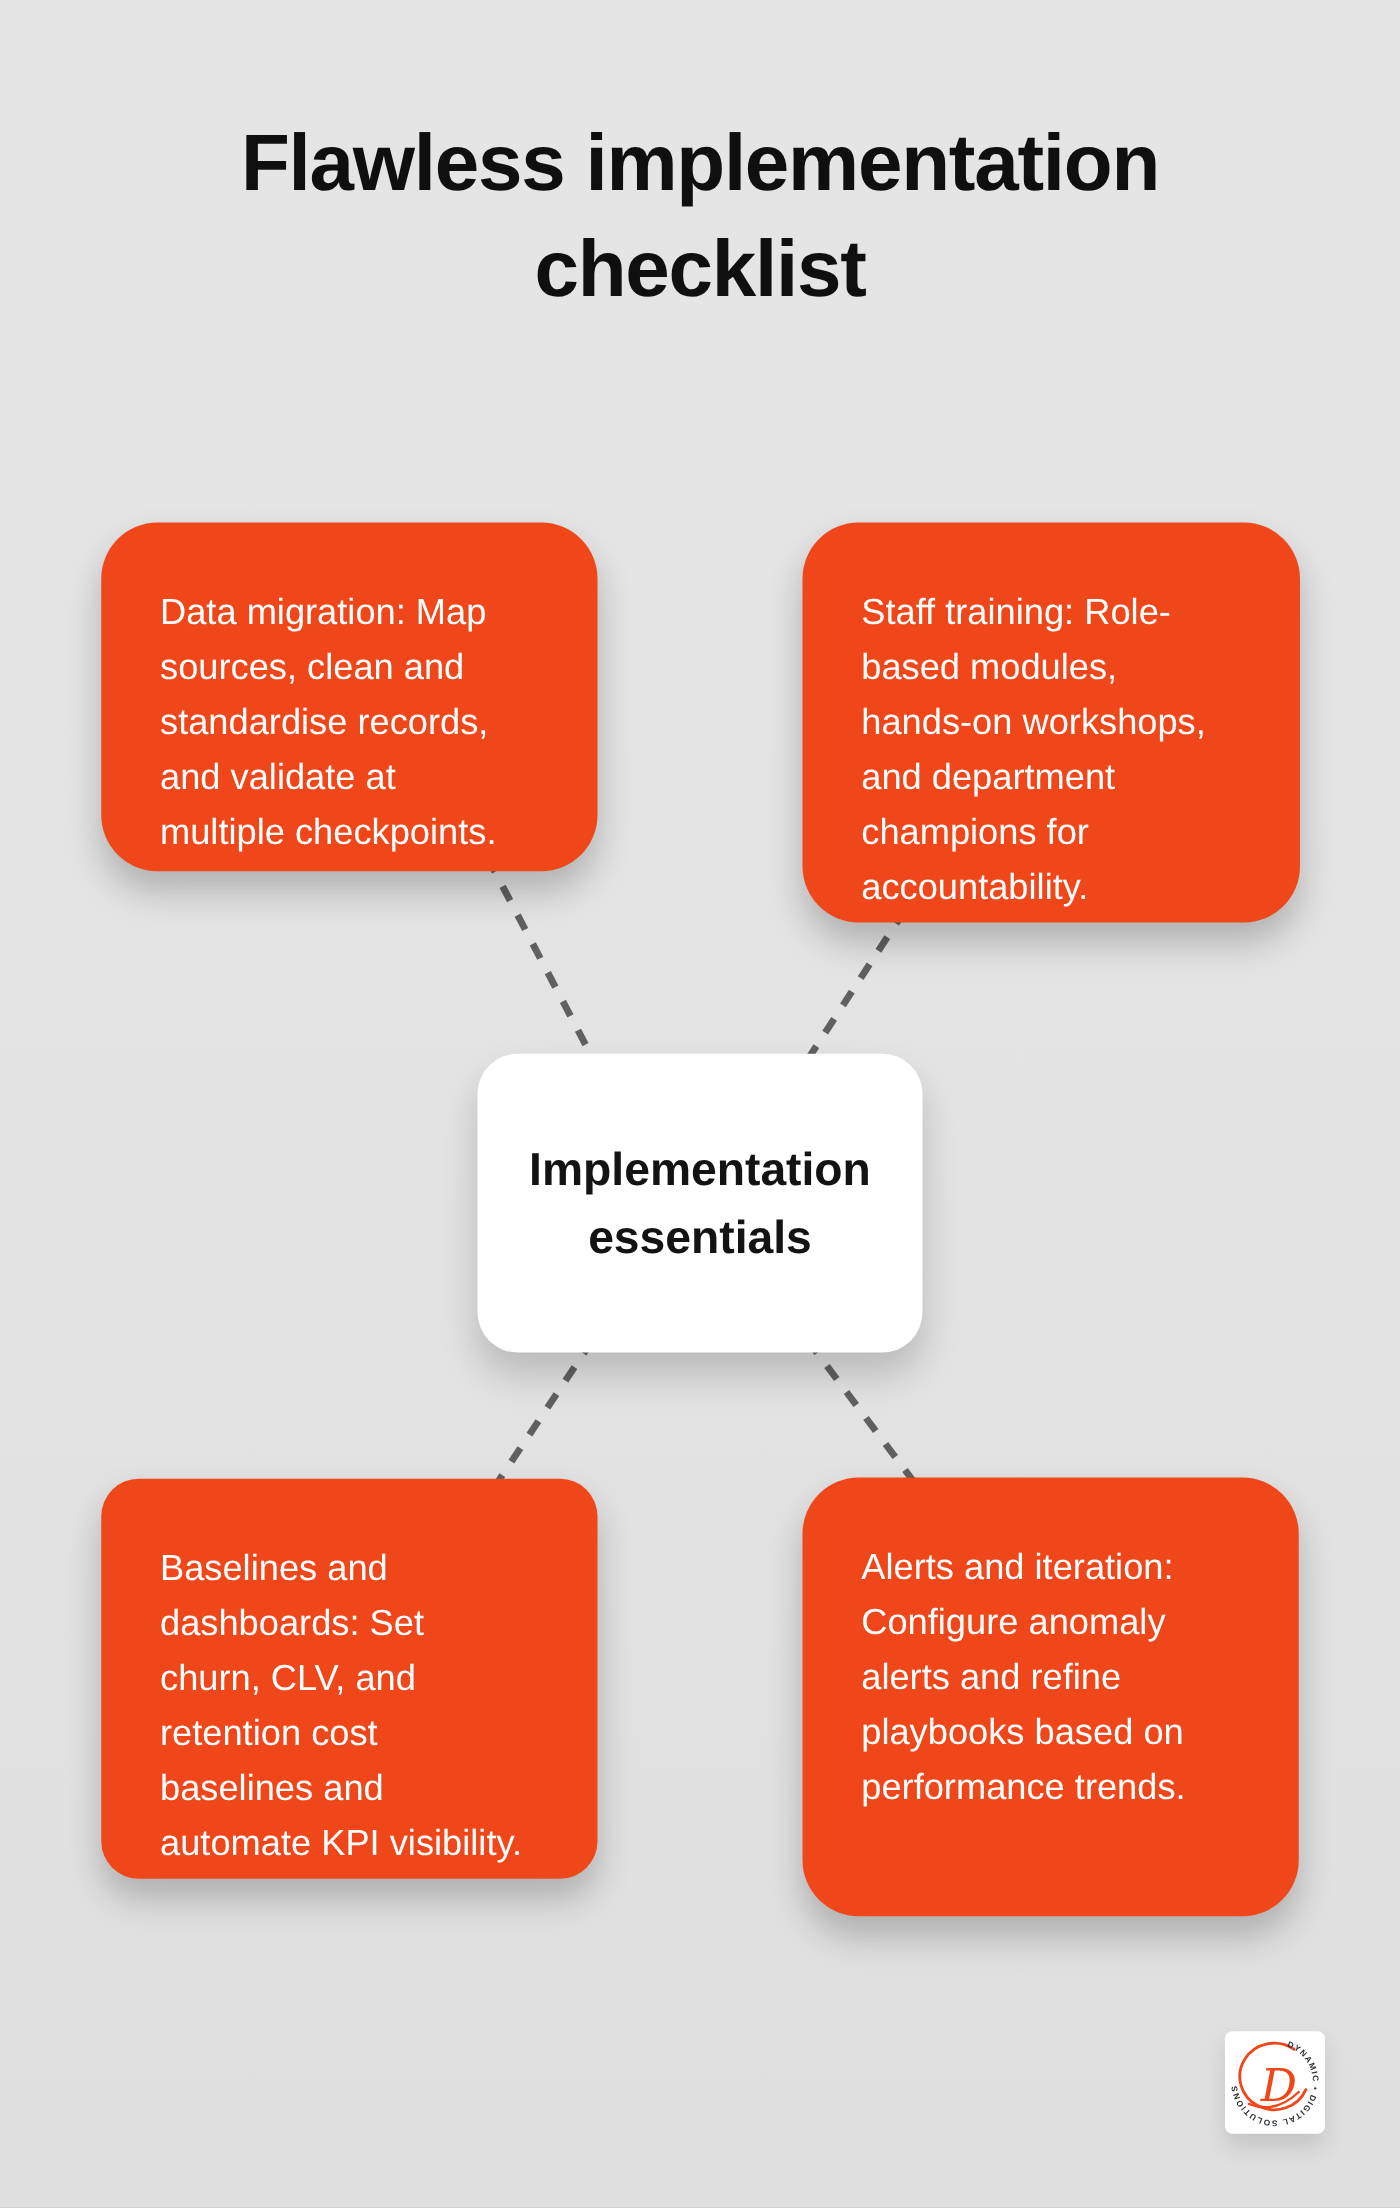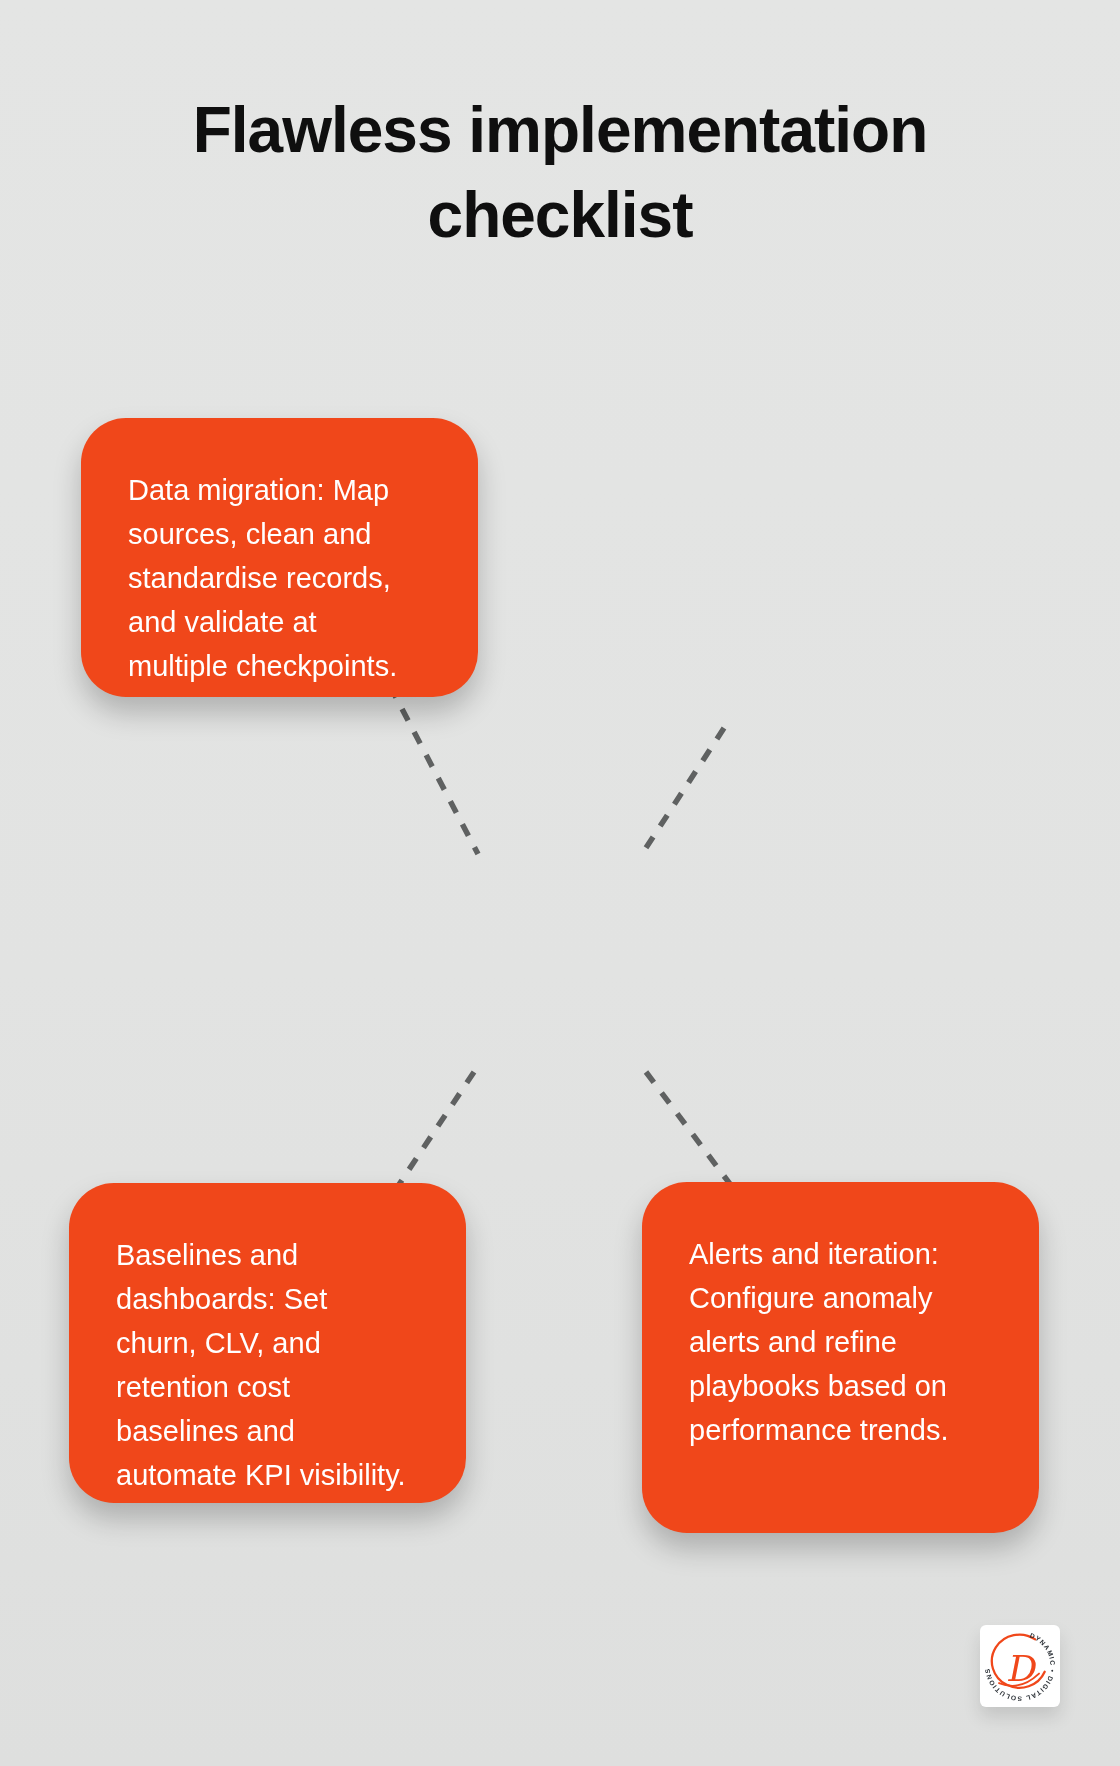--- a/index.html
+++ b/index.html
@@ -43,21 +43,21 @@
   }
   .node p{
     margin:17px;
     font-size:29px;
     line-height:44px;
     color:#ffffff;
     white-space:pre-line;
   }
   .node-tl{left:81px;top:418px;width:397px;height:279px;}
   .node-tr{left:642px;top:418px;width:398px;height:320px;}
-  .node-bl{left:69px;top:1183px;width:397px;height:320px;}
+  .node-bl{left:81px;top:1183px;width:397px;height:320px;border-radius:30px;}
   .node-br{left:642px;top:1182px;width:397px;height:351px;}
   .center-node{
     position:absolute;
     z-index:3;
     left:382px;top:843px;width:356px;height:239px;
     background:#ffffff;
     border-radius:32px;
     box-shadow:0 18px 30px rgba(0,0,0,0.18);
     display:flex;
     align-items:center;
@@ -99,21 +99,33 @@
   </svg>
 
   <div class="node node-tl">
     <p>Data migration: Map
 sources, clean and
 standardise records,
 and validate at
 multiple checkpoints.</p>
   </div>
 
+  <div class="node node-tr">
+    <p>Staff training: Role-
+based modules,
+hands-on workshops,
+and department
+champions for
+accountability.</p>
+  </div>
 
+  <div class="center-node">
+    <p>Implementation
+essentials</p>
+  </div>
 
   <div class="node node-bl">
     <p>Baselines and
 dashboards: Set
 churn, CLV, and
 retention cost
 baselines and
 automate KPI visibility.</p>
   </div>
 

